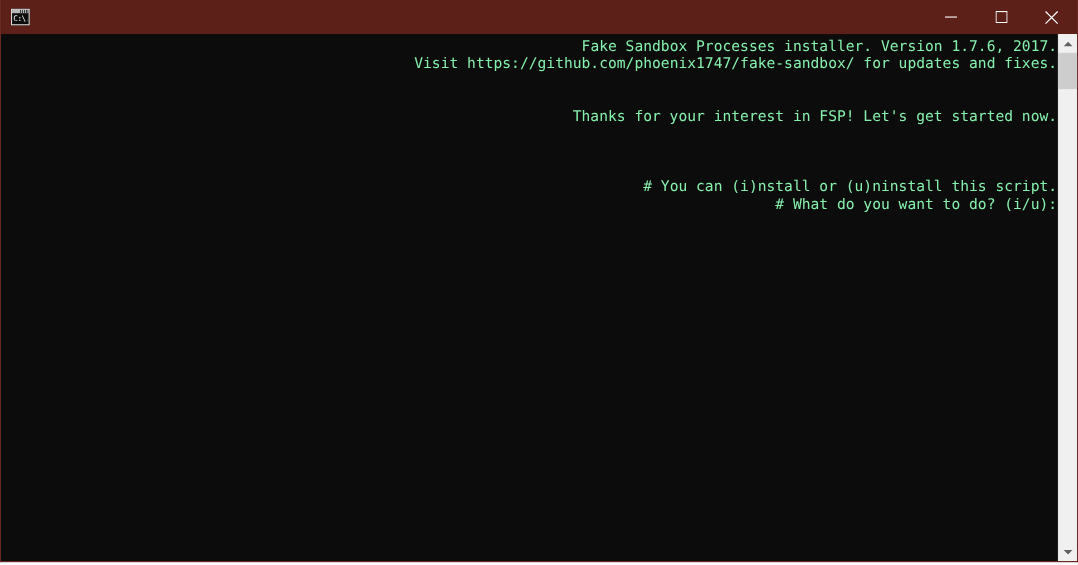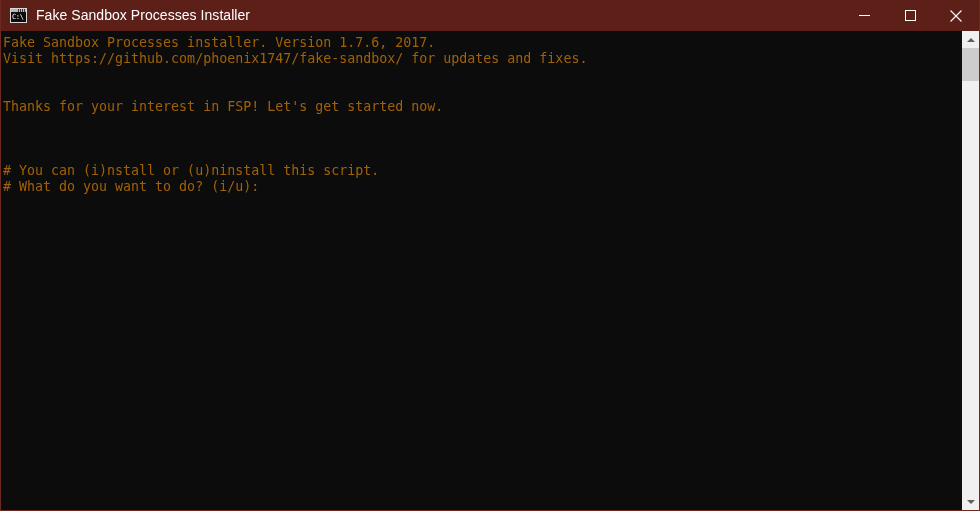--- a/index.html
+++ b/index.html
@@ -109,28 +109,29 @@
   #body-area {
     flex: 1 1 auto;
     display: flex;
     min-height: 0;
     background: #0c0c0c;
   }
 
   #console {
     flex: 1 1 auto;
     background: #0c0c0c;
-    color: #a16207;
+    color: #86efac;
     font-family: "DejaVu Sans Mono", monospace;
     font-size: 13.3px;
     line-height: 16px;
     padding: 4px 0 0 2px;
     white-space: pre;
     overflow: hidden;
     letter-spacing: 0px;
+    text-align: right;
   }
   #console .line { height: 16px; }
 
   
   #scrollbar {
     width: 17px;
     min-width: 17px;
     background: #f0f0f0;
     border-left: 1px solid #0c0c0c;
     display: flex;
@@ -172,21 +173,20 @@
 <body>
 
 <div id="window">
 
   <div id="titlebar">
     <div id="title-icon">
       <div class="bar"></div>
       <div class="dots"></div>
       <div class="prompt">C:\.</div>
     </div>
-    <div id="title-text">Fake Sandbox Processes Installer</div>
 
     <div id="window-controls">
       <div class="winbtn">
         <svg width="11" height="11" viewBox="0 0 11 11" aria-hidden="true">
           <rect x="0" y="5" width="11" height="1" fill="#ffffff"></rect>
         </svg>
       </div>
       <div class="winbtn">
         <svg width="11" height="11" viewBox="0 0 11 11" aria-hidden="true">
           <rect x="0.5" y="0.5" width="10" height="10" fill="none" stroke="#ffffff" stroke-width="1"></rect>

